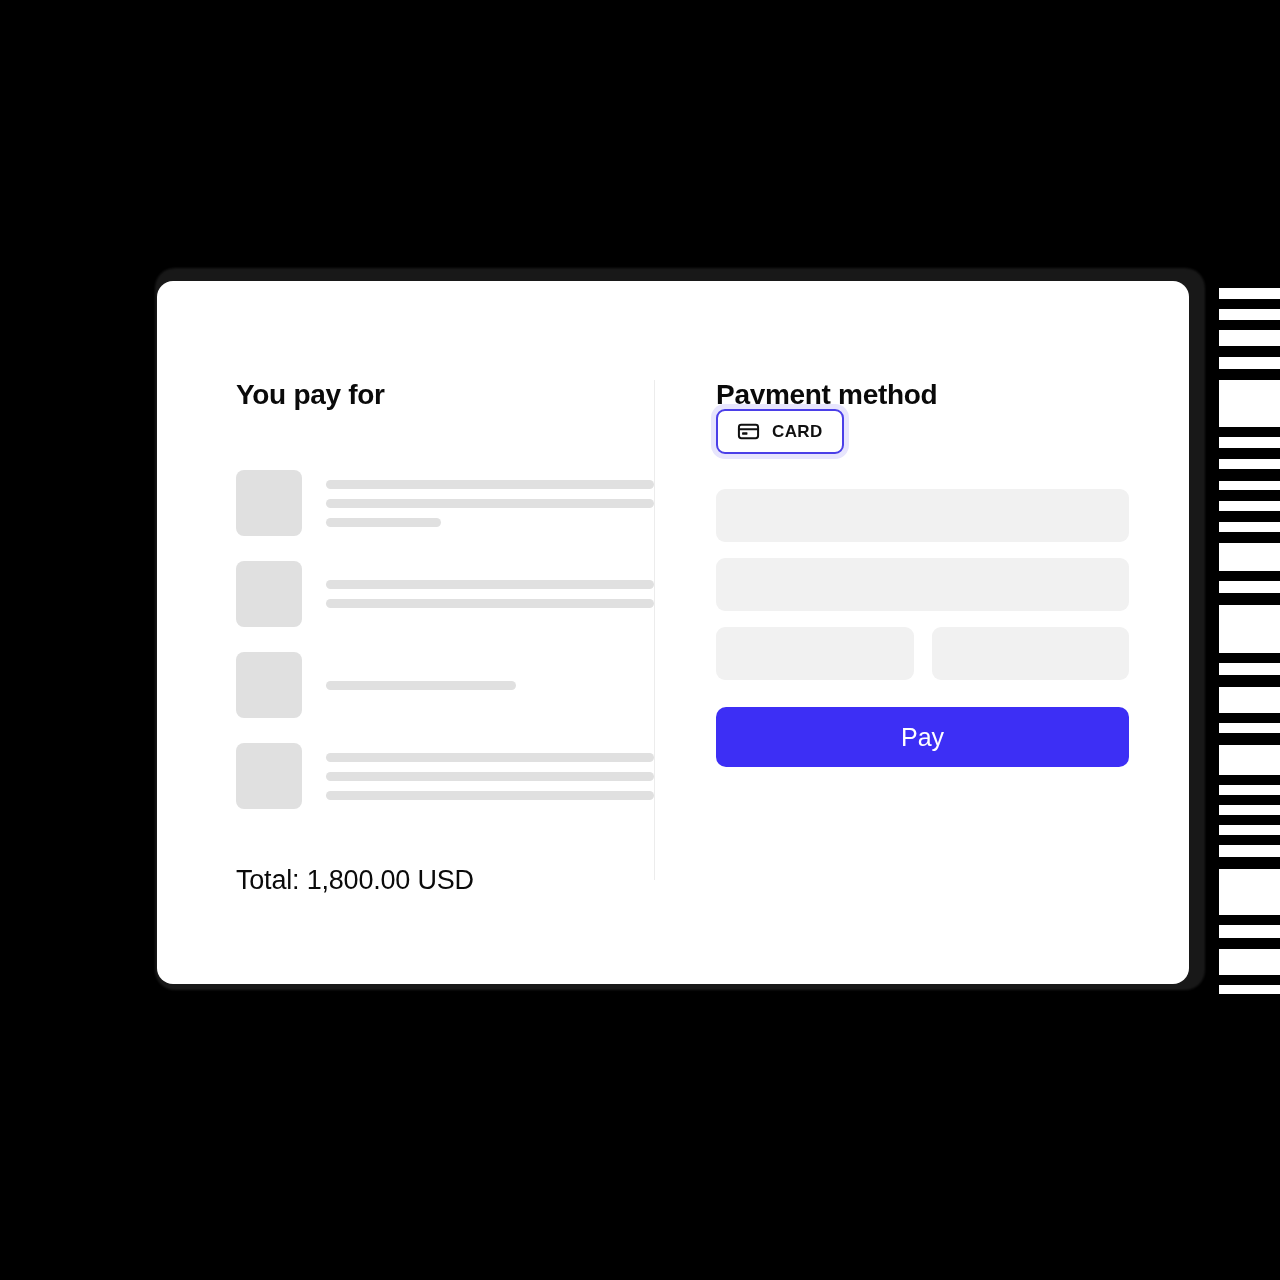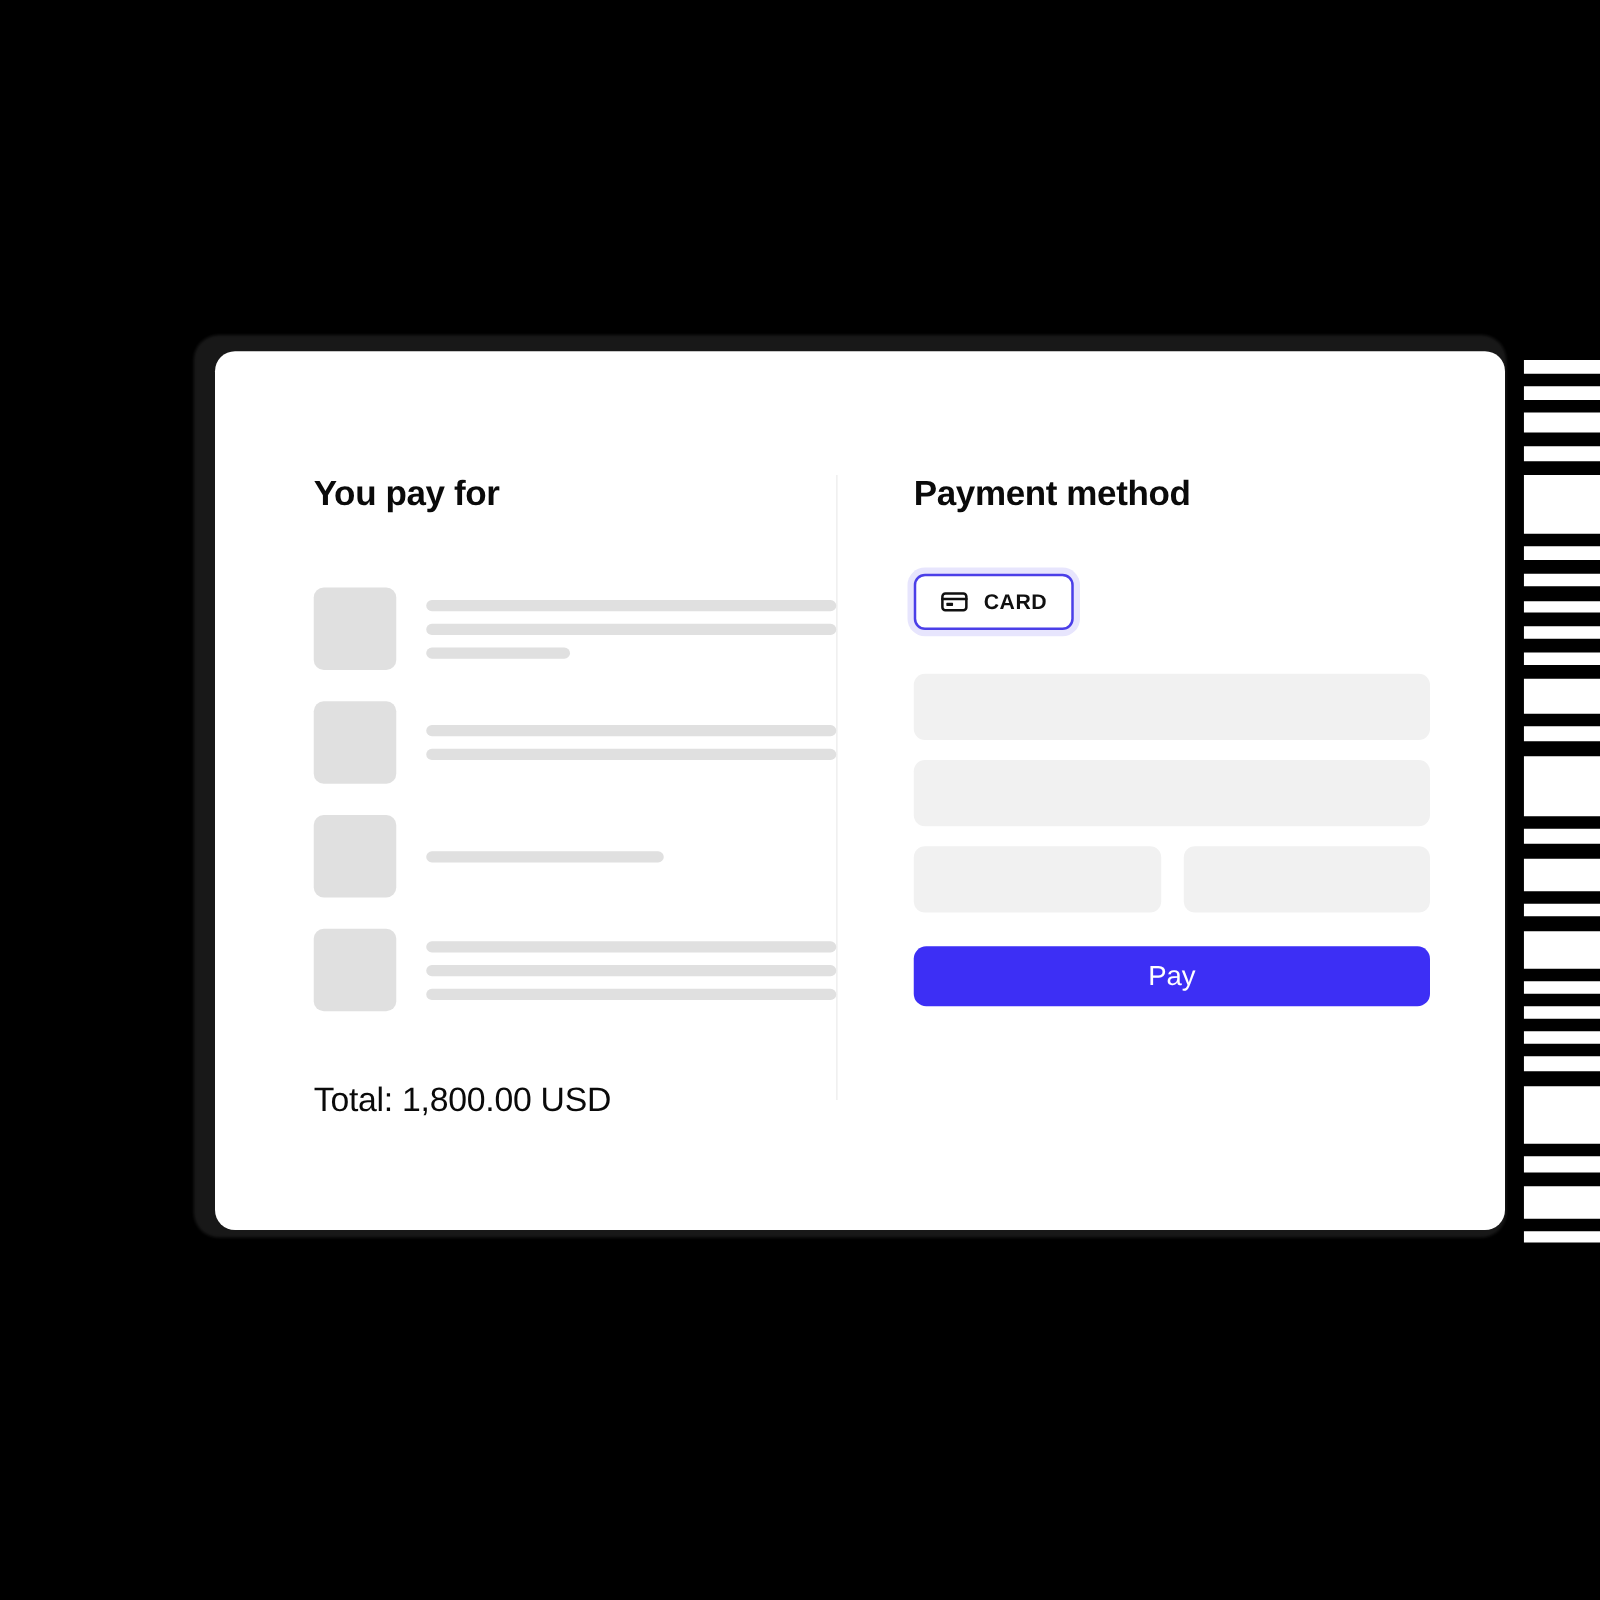--- a/index.html
+++ b/index.html
@@ -44,21 +44,21 @@
     height: 722px;
     border-radius: 20px;
     background: #1b1b1b;
     filter: blur(1.2px);
     opacity: 0.92;
     z-index: 2;
   }
 
   .checkout-card {
     position: absolute;
-    left: 172px;
+    left: 157px;
     top: 281px;
     width: 1032px;
     height: 703px;
     background: #ffffff;
     border-radius: 16px;
     z-index: 3;
     display: flex;
     padding: 0;
     justify-content: center;
   }
@@ -129,21 +129,20 @@
   .total-line {
     margin-top: 48px;
     font-size: 27px;
     font-weight: 400;
     color: #0a0a0a;
     letter-spacing: -0.2px;
   }
 
   
   .method-tabs {
-    margin-top: 50px;
     display: flex;
     align-items: center;
     gap: 11px;
   }
 
   .method-tab {
     display: inline-flex;
     align-items: center;
     gap: 12px;
     height: 45px;
@@ -188,26 +187,26 @@
   }
   .field-row {
     display: flex;
     gap: 18px;
   }
   .field-row .field-skel { flex: 1; }
 
   .pay-button {
     margin-top: 27px;
     width: 100%;
-    height: 48px;
+    height: 60px;
     border: none;
     border-radius: 10px;
     background: #3d2ff5;
     color: #ffffff;
-    font-size: 22px;
+    font-size: 25px;
     font-weight: 400;
     letter-spacing: -0.1px;
     cursor: pointer;
     font-family: inherit;
   }
 </style>
 </head>
 <body>
 
 <div class="barcode-strip" id="barcode-strip">

